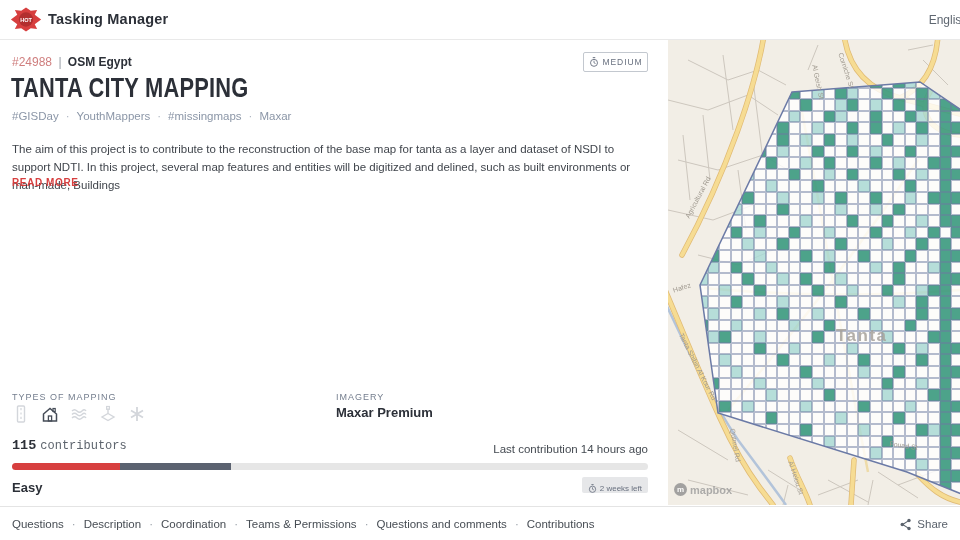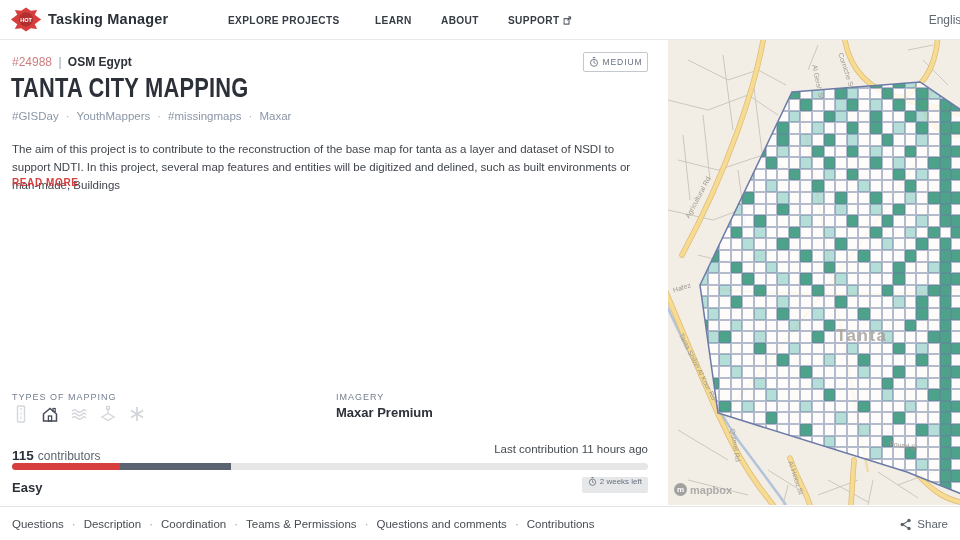--- a/index.html
+++ b/index.html
@@ -37,29 +37,29 @@
   .read-more { position:absolute; top:137px; left:12px; font-size:10px; font-weight:bold;
                color:#d73f3f; letter-spacing:.6px; cursor:pointer; }
 
   .sec-label { position:absolute; font-size:9px; letter-spacing:1px; color:#747e8e; }
   .types-label { top:352px; left:12px; }
   .type-icons { position:absolute; top:364px; left:11px; display:flex; gap:9px; }
   .type-icons svg { display:block; }
   .imagery-label { top:352px; left:336px; }
   .imagery-value { position:absolute; top:365px; left:336px; font-size:13px; font-weight:bold; color:#2c3038; }
 
-  .contrib { position:absolute; top:408px; left:12px; font-size:12px; color:#5d646d; }
+  .contrib { position:absolute; top:398px; left:12px; font-size:12px; color:#5d646d;font-family:Liberation Mono, monospace; }
   .contrib b { font-size:13.5px; color:#2c3038; margin-right:4px; }
   .last-contrib { position:absolute; top:403px; right:12px; font-size:11.5px; color:#454b52; }
   .progress { position:absolute; top:423px; left:12px; width:636px; height:7px; border-radius:4px;
               overflow:hidden; display:flex; cursor:pointer; }
   .progress .seg { height:100%; }
   .difficulty { position:absolute; top:440px; left:12px; font-size:13px; font-weight:bold; color:#2c3038; }
   .pill-timeleft { position:absolute; top:437px; right:12px; height:16px; padding:0 6px;
-                   background:#e6e7e9; border-radius:2px; display:flex; align-items:flex-start; gap:3px;
+                   background:#e6e7e9; border-radius:2px; display:flex; align-items:flex-end; gap:3px;
                    font-size:8px; color:#68707f; }
 
   
   .footer { position:absolute; top:506px; left:0; width:960px; height:34px; background:#fff;
             border-top:1px solid #e4e4e4; z-index:30; }
   .tabs { position:absolute; left:12px; top:0; height:34px; display:flex; align-items:center; gap:8px;
           font-size:11.5px; color:#474d54; }
   .tab { cursor:pointer; }
   .tab-dot { color:#9aa0a8; }
   .share { position:absolute; right:12px; top:0; height:34px; display:flex; align-items:center; gap:5px;
@@ -87,38 +87,20 @@
 
 <div class="page">
 
   <div class="header">
     <svg class="logo" viewBox="0 0 40 34">
       <path fill="#d73f3f" d="M20,2 L26,6 L34,5 L31,11 L39,17 L31,23 L34,29 L26,28 L20,32 L14,28 L6,29 L9,23 L1,17 L9,11 L6,5 L14,6 Z"></path>
       <circle cx="20" cy="17" r="9" fill="#b22f2f"></circle>
       <text x="20" y="20" font-size="7" font-weight="bold" fill="#fff" text-anchor="middle" font-family="Liberation Sans, sans-serif">HOT</text>
     </svg>
     <div class="brand">Tasking Manager</div>
-    <div class="nav-items">
-        <div class="nav-item">
-          <span>EXPLORE PROJECTS</span>
-        </div>
-        <div class="nav-item">
-          <span>LEARN</span>
-        </div>
-        <div class="nav-item">
-          <span>ABOUT</span>
-        </div>
-        <div class="nav-item">
-          <span>SUPPORT</span>
-          <svg width="9" height="9" viewBox="0 0 10 10">
-            <rect x="1" y="3" width="6" height="6" fill="none" stroke="#363c44" stroke-width="1.1"></rect>
-            <path d="M5,5 L9,1 M6,1 L9,1 L9,4" stroke="#363c44" stroke-width="1.1" fill="none"></path>
-          </svg>
-        </div>
-      </div>
     <div class="lang">English</div>
   </div>
 
   <div class="panel">
 
     <div class="proj-meta">
       <span class="proj-id">#24988</span>
       <span class="proj-sep">|</span>
       <span class="proj-org">OSM Egypt</span>
     </div>
@@ -172,21 +154,21 @@
         <path d="M10,3 L10,17 M4,6.5 L16,13.5 M16,6.5 L4,13.5" stroke="#d3d6db" stroke-width="1.8"></path>
       </svg>
     </div>
 
     <div class="sec-label imagery-label">IMAGERY</div>
     <div class="imagery-value">Maxar Premium</div>
 
     <div class="contrib">
       <b>115</b><span>contributors</span>
     </div>
-    <div class="last-contrib">Last contribution 11 hours ago</div>
+    <div class="last-contrib">Last contribution 14 hours ago</div>
 
     <div class="progress">
       <div class="seg" style="width: 17%; background: rgb(215, 63, 63);"></div>
       <div class="seg" style="width: 17.5%; background: rgb(91, 98, 112);"></div>
       <div class="seg" style="flex: 1 1 0%; background: rgb(230, 230, 230);"></div>
     </div>
 
     <div class="difficulty">Easy</div>
     <div class="pill-timeleft">
       <svg width="9" height="9" viewBox="0 0 12 12">

